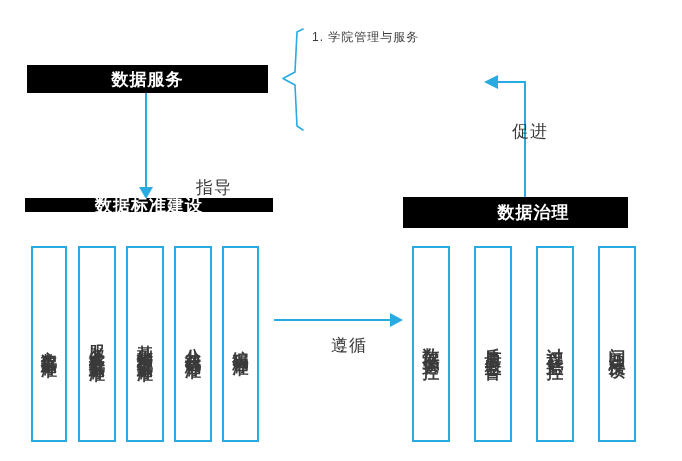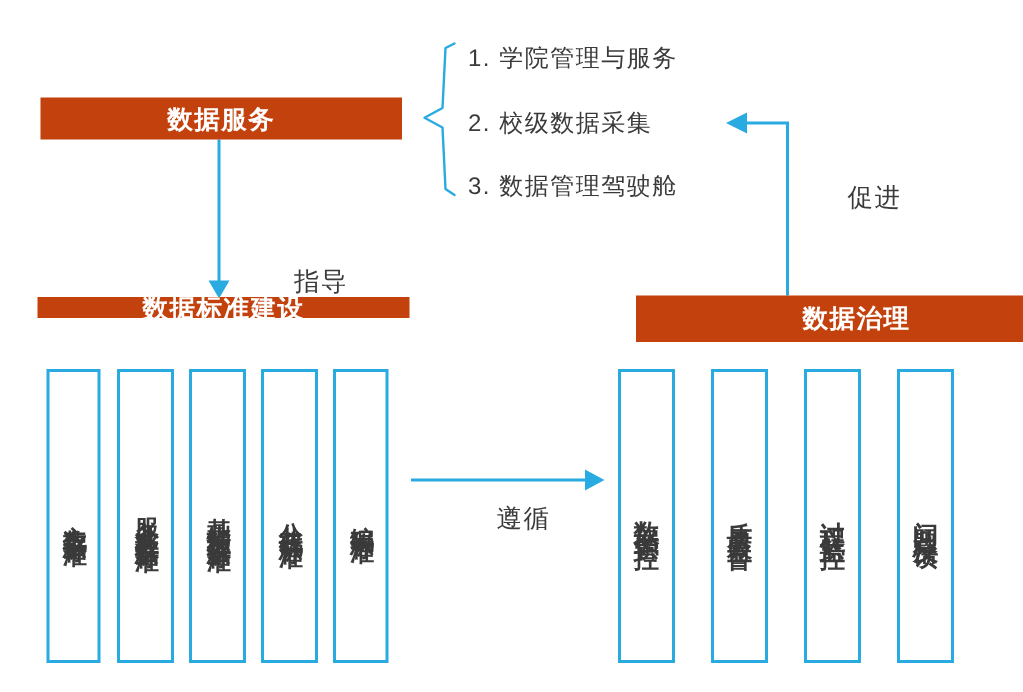--- a/index.html
+++ b/index.html
@@ -13,21 +13,21 @@
     overflow: hidden;
   }
   .svg-layer {
     position: absolute;
     left: 0; top: 0;
     width: 682px; height: 461px;
     pointer-events: none;
   }
   .hbox {
     position: absolute;
-    background: #c2410c;
+    background: #000000;
     color: #ffffff;
     font-size: 17px;
     font-weight: bold;
     display: flex;
     align-items: center;
     justify-content: center;
     letter-spacing: 1px;
   }
   .col {
     position: absolute;
@@ -54,21 +54,21 @@
     color: #3A3A3A;
     font-size: 17px;
     font-weight: 500;
     letter-spacing: 1px;
     white-space: nowrap;
   }
   .li {
     position: absolute;
     left: 312px;
     color: #3A3A3A;
-    font-size: 16px;
+    font-size: 12px;
     font-weight: 500;
     letter-spacing: 1px;
     white-space: nowrap;
   }
 </style>
 </head>
 <body>
 
 <div class="canvas">
 
@@ -93,30 +93,28 @@
   </svg>
 
   <div class="hbox" style="left:27px; top:65px; width:241px; height:28px;">
     <span>数据服务</span>
   </div>
 
   <div class="hbox" style="left:25px; top:198px; width:248px; height:14px;">
     <span>数据标准建设</span>
   </div>
 
-  <div class="hbox" style="left:424px; top:197px; width:258px; height:31px;padding-left:36px;">
+  <div class="hbox" style="left:403px; top:197px; width:225px; height:31px;padding-left:36px;">
     <span>数据治理</span>
   </div>
 
   <div class="li" style="top:29px;">1. 学院管理与服务</div>
-  <div class="li" style="top:72px;">2. 校级数据采集</div>
-  <div class="li" style="top:114px;">3. 数据管理驾驶舱</div>
 
   <div class="lbl" style="left:196px; top:136px;margin-top:40px;">指导</div>
-  <div class="lbl" style="left:565px; top:120px;text-align:right;">促进</div>
+  <div class="lbl" style="left:512px; top:120px;text-align:right;">促进</div>
   <div class="lbl" style="left:331px; top:334px;font-family:Liberation Mono, monospace;">遵循</div>
 
   <div class="col" style="left:31px;  width:36px;">
     <span>主数据标准</span>
   </div>
   <div class="col" style="left:78px;  width:38px;">
     <span>服务业务数据标准</span>
   </div>
   <div class="col" style="left:126px; width:38px;">
     <span>基础指标数据标准</span>

